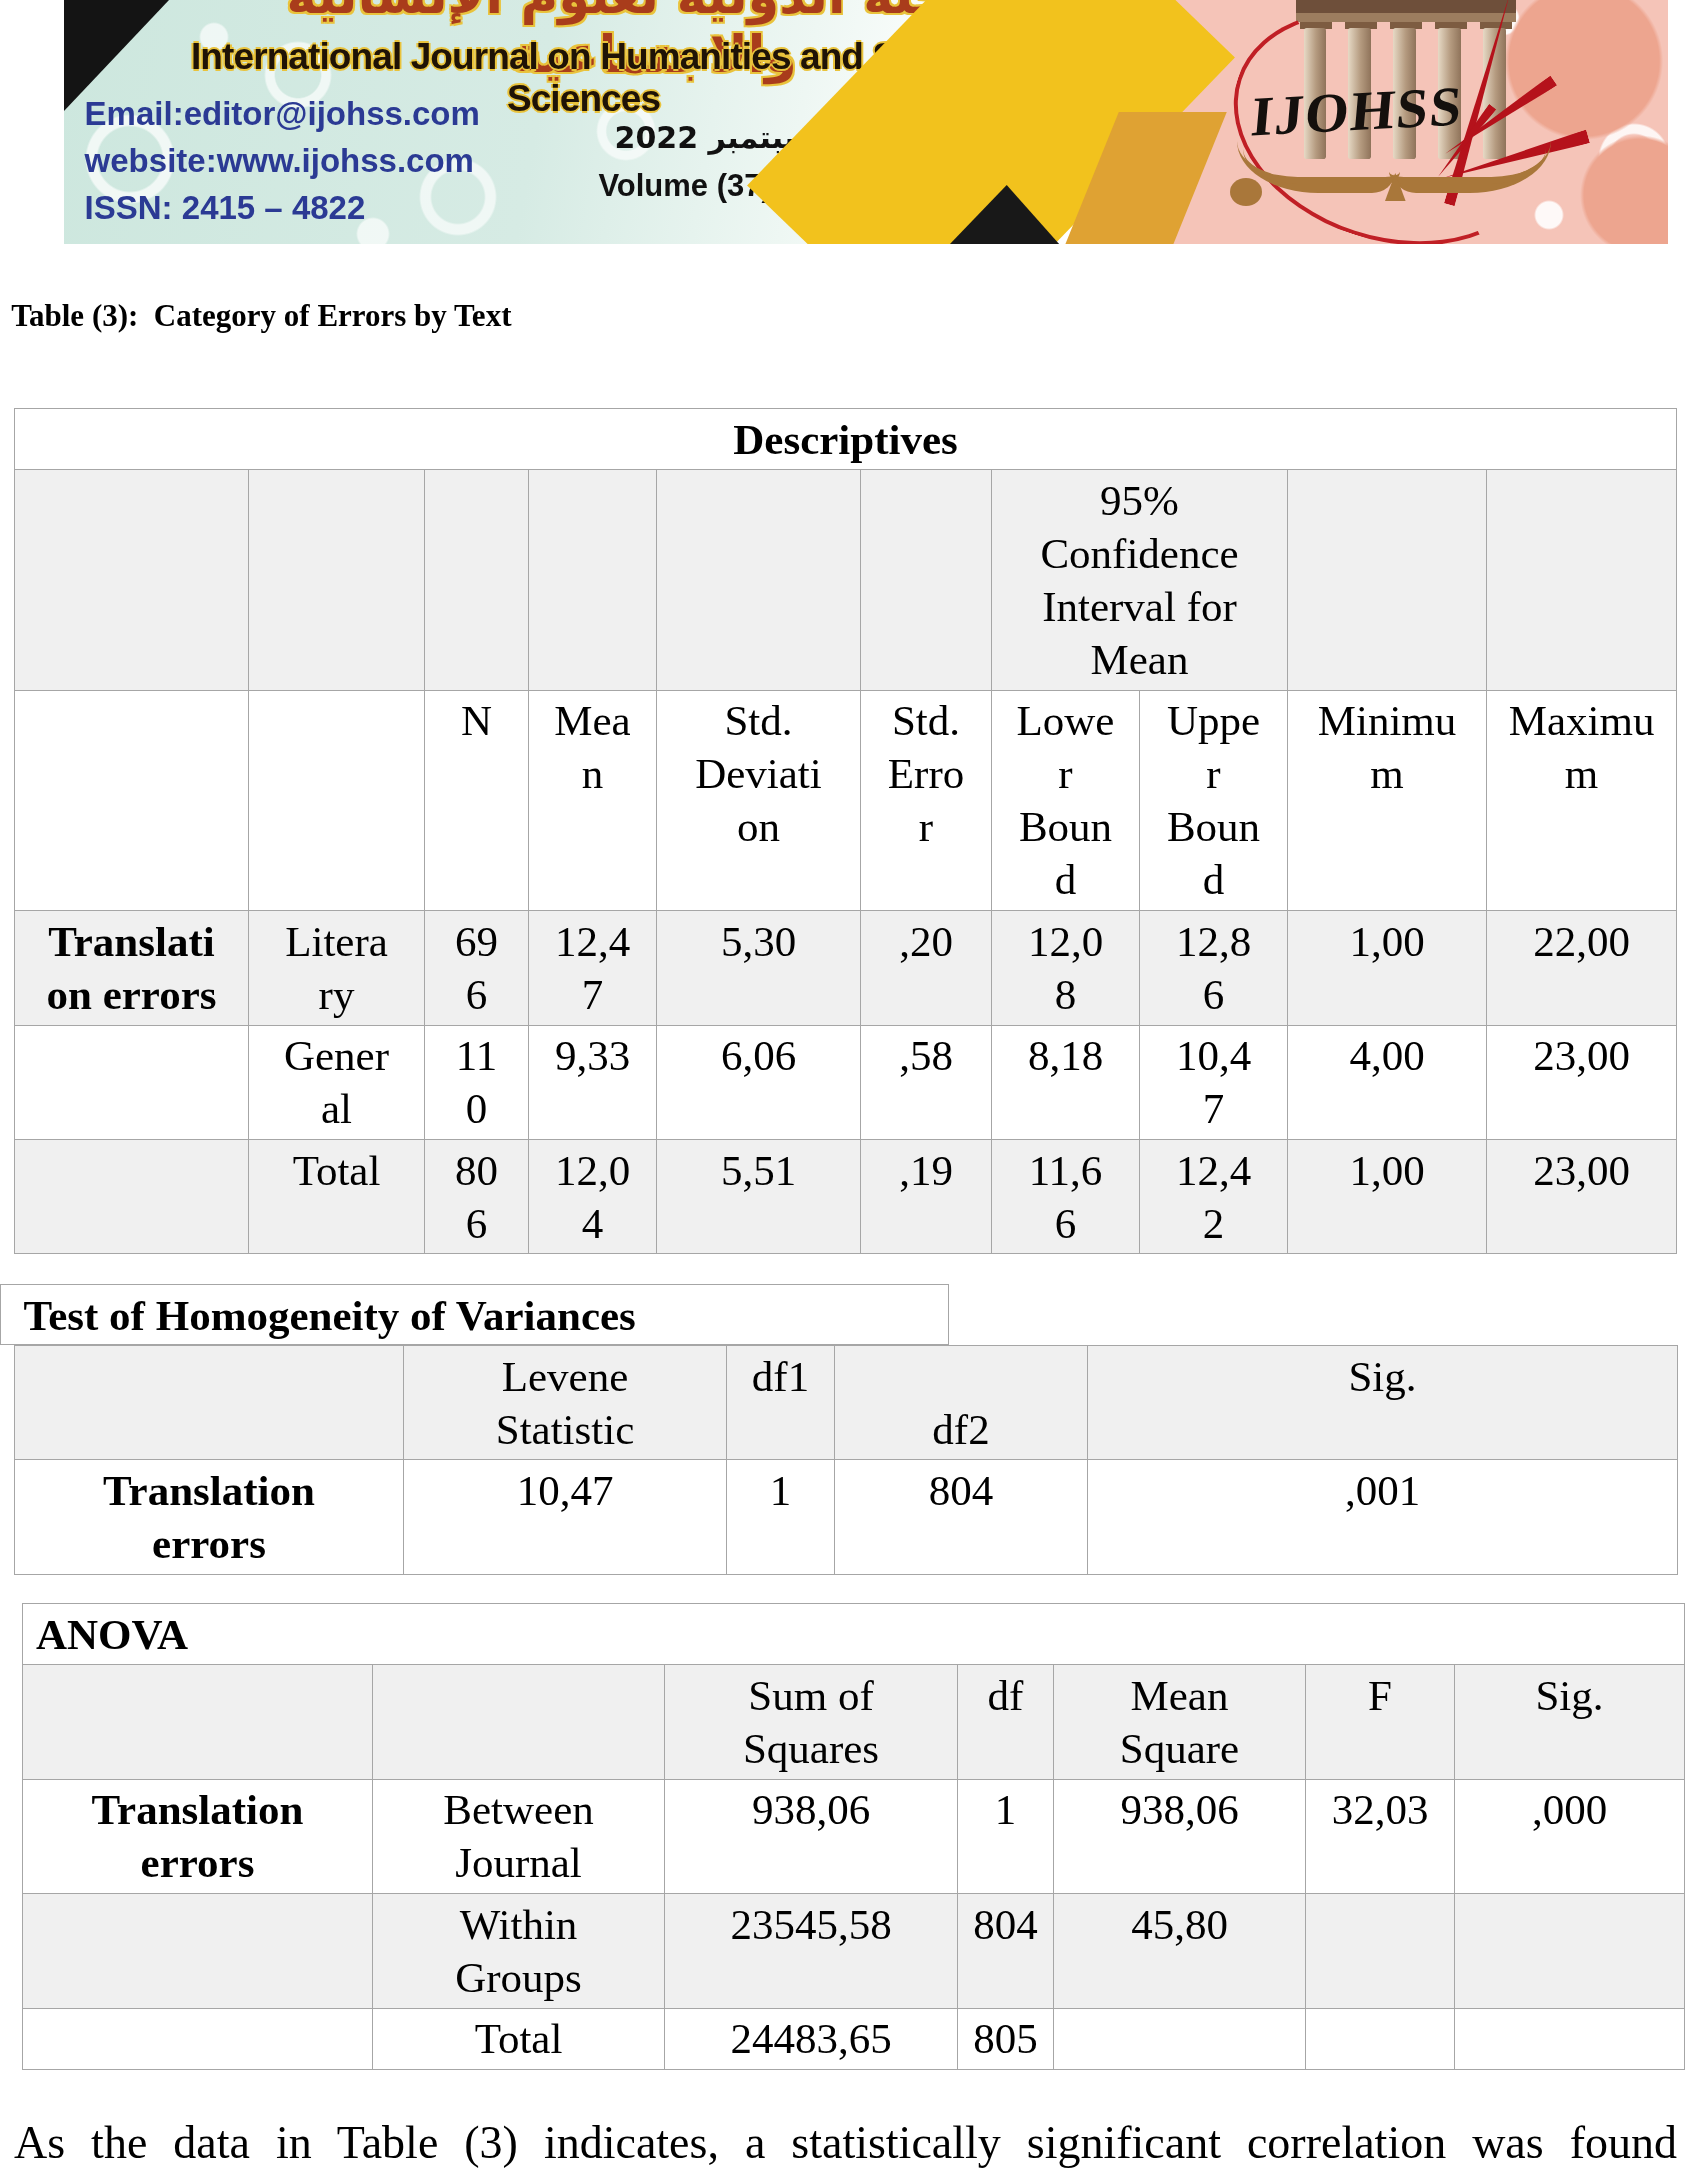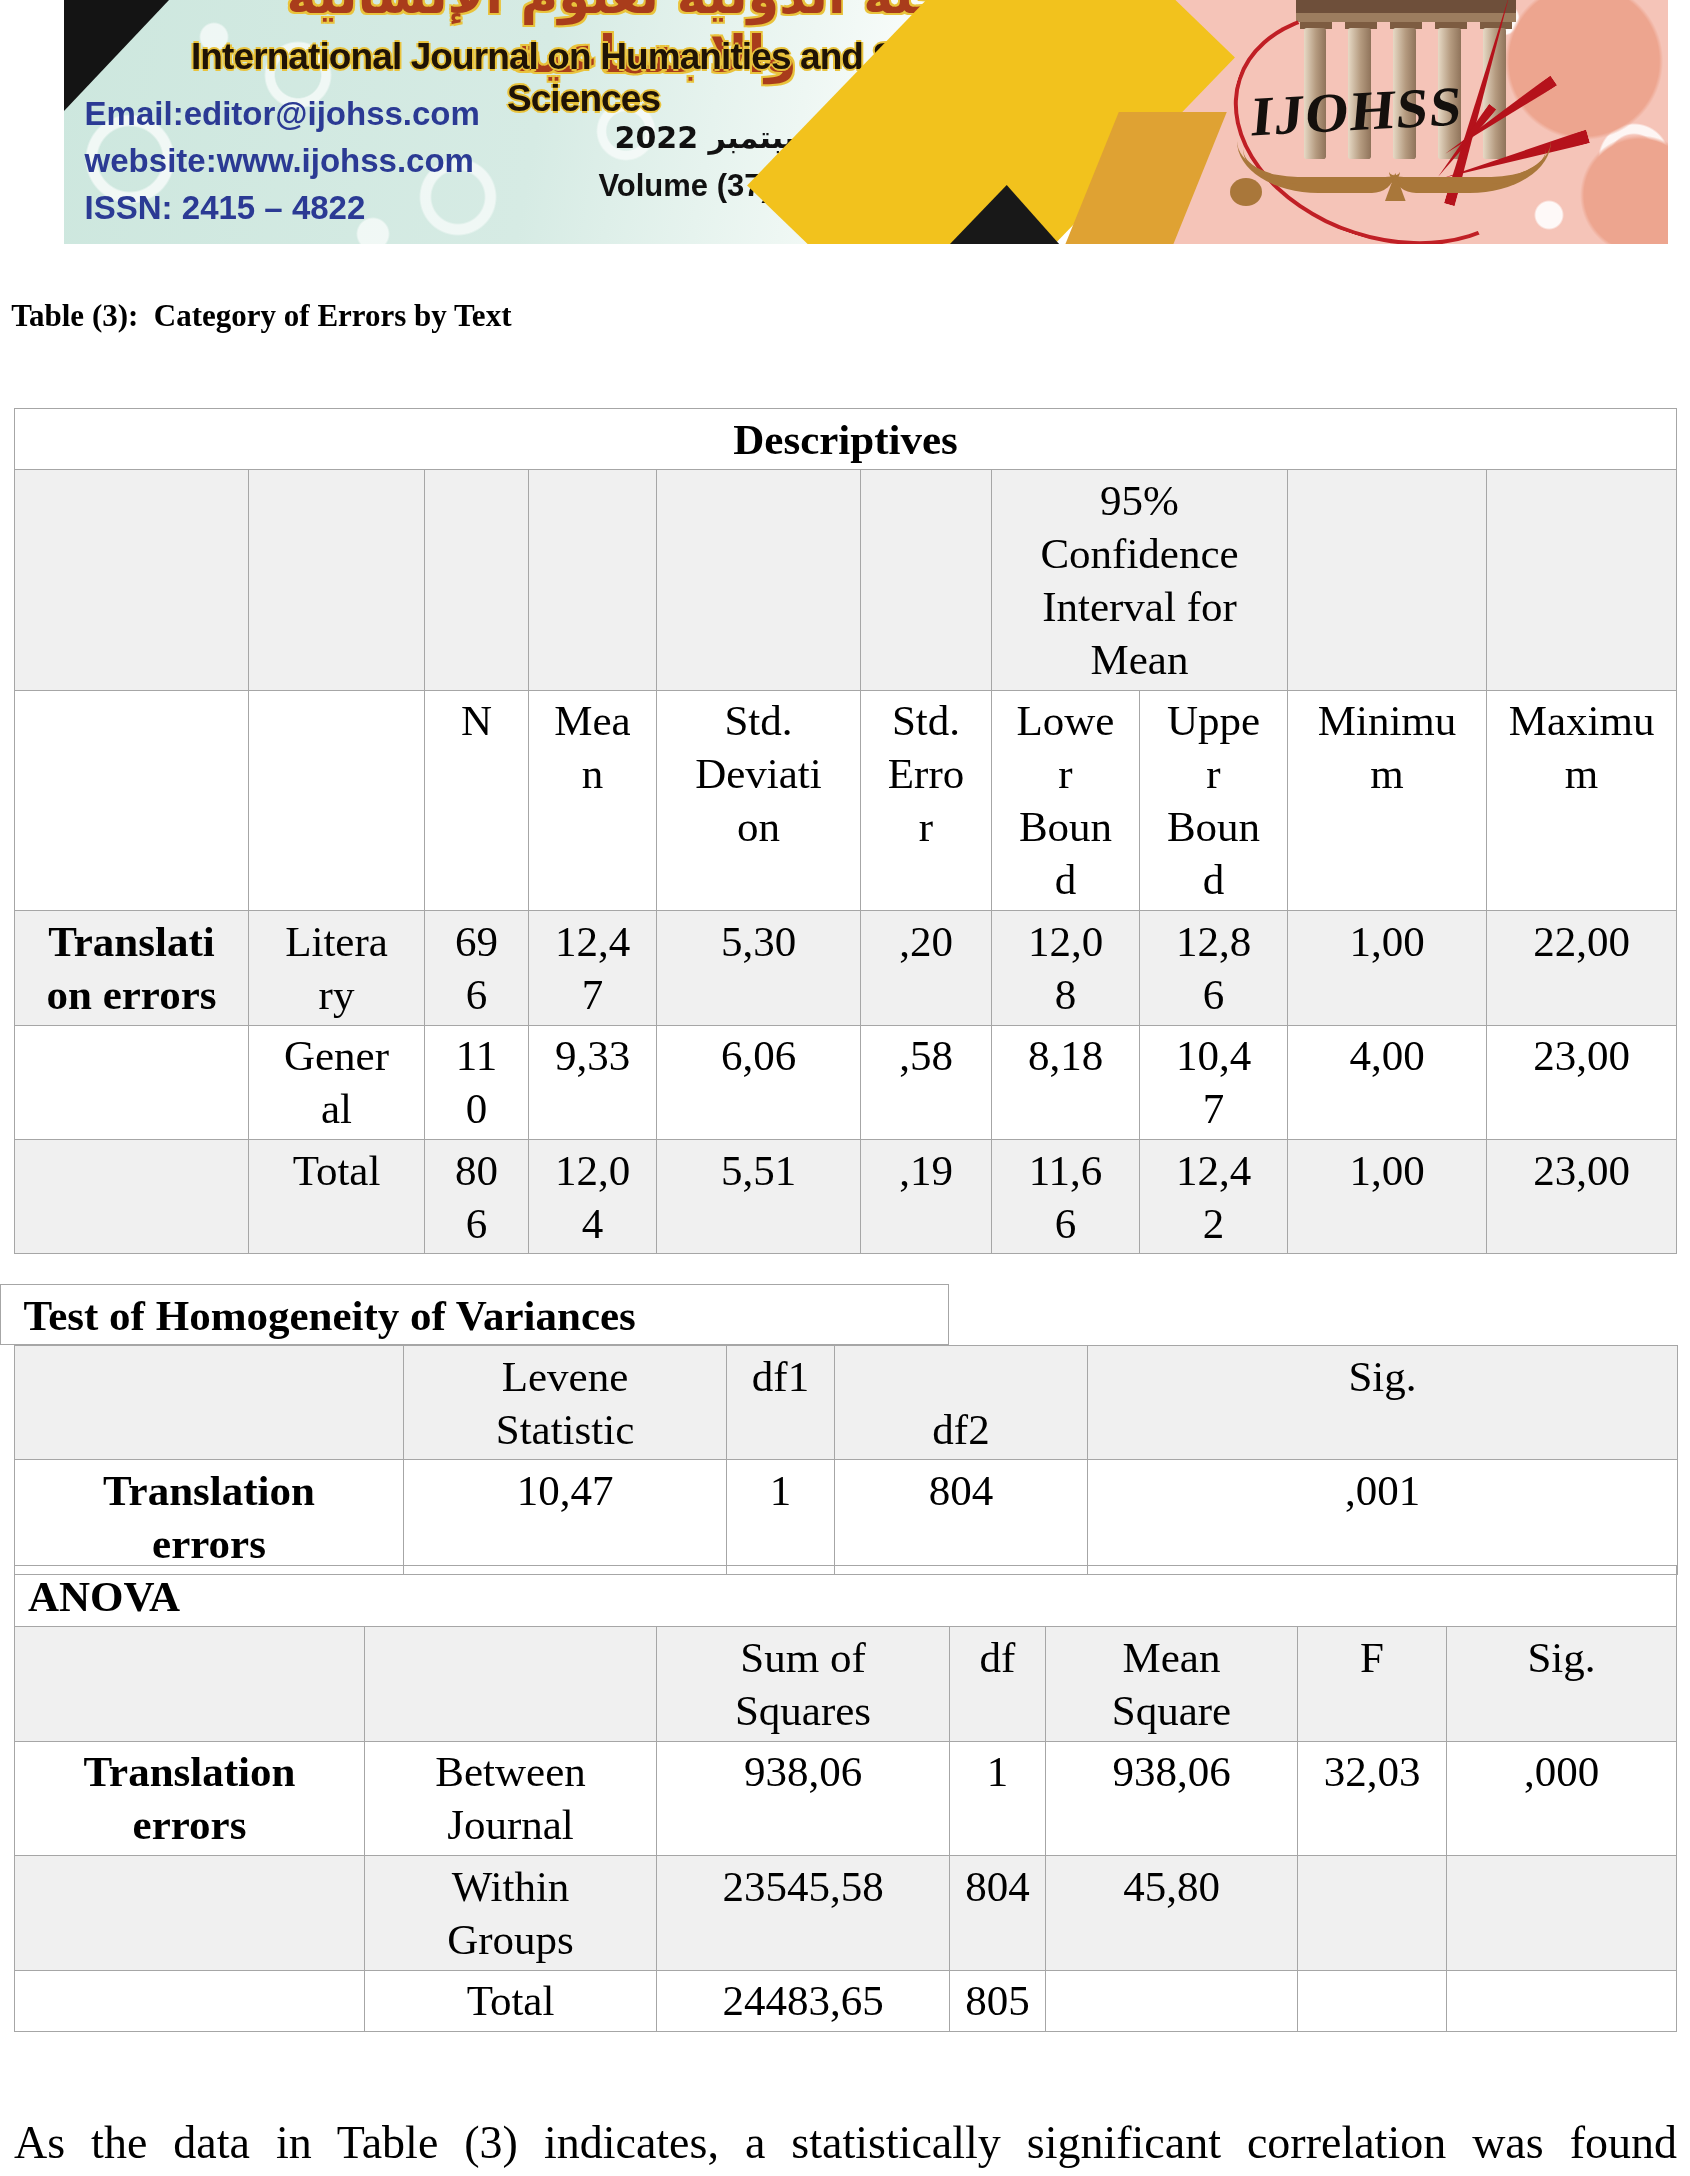--- a/index.html
+++ b/index.html
@@ -79,21 +79,21 @@
       overflow:hidden;}
   tr.gray td, td.gray{background:#f0f0f0;}
   .al-c{text-align:center;}
   .al-r{text-align:center;}
   .b{font-weight:bold;}
   .vb{vertical-align:bottom !important;}
   #desc-table{top:408px;}
   #homog-title{position:absolute;left:0;top:1284px;width:924px;height:52px;border:1.9px solid #a6a6a6;
       background:#fff;font-size:43px;font-weight:bold;padding:3.7px 0 3.7px 22.5px;line-height:54px;}
   #homog-table{top:1345px;}
-  #anova-table{top:1565px;}
+  #anova-table{top:1603px;margin-left:8px;}
   .para{position:absolute;left:14px;top:2114px;width:1663px;font-size:46px;line-height:58px;
       text-align:justify;text-align-last:justify;}
 </style>
 </head>
 <body>
 
 <div id="page">
 
   <div id="banner">
     <div class="teal-orn"></div>

